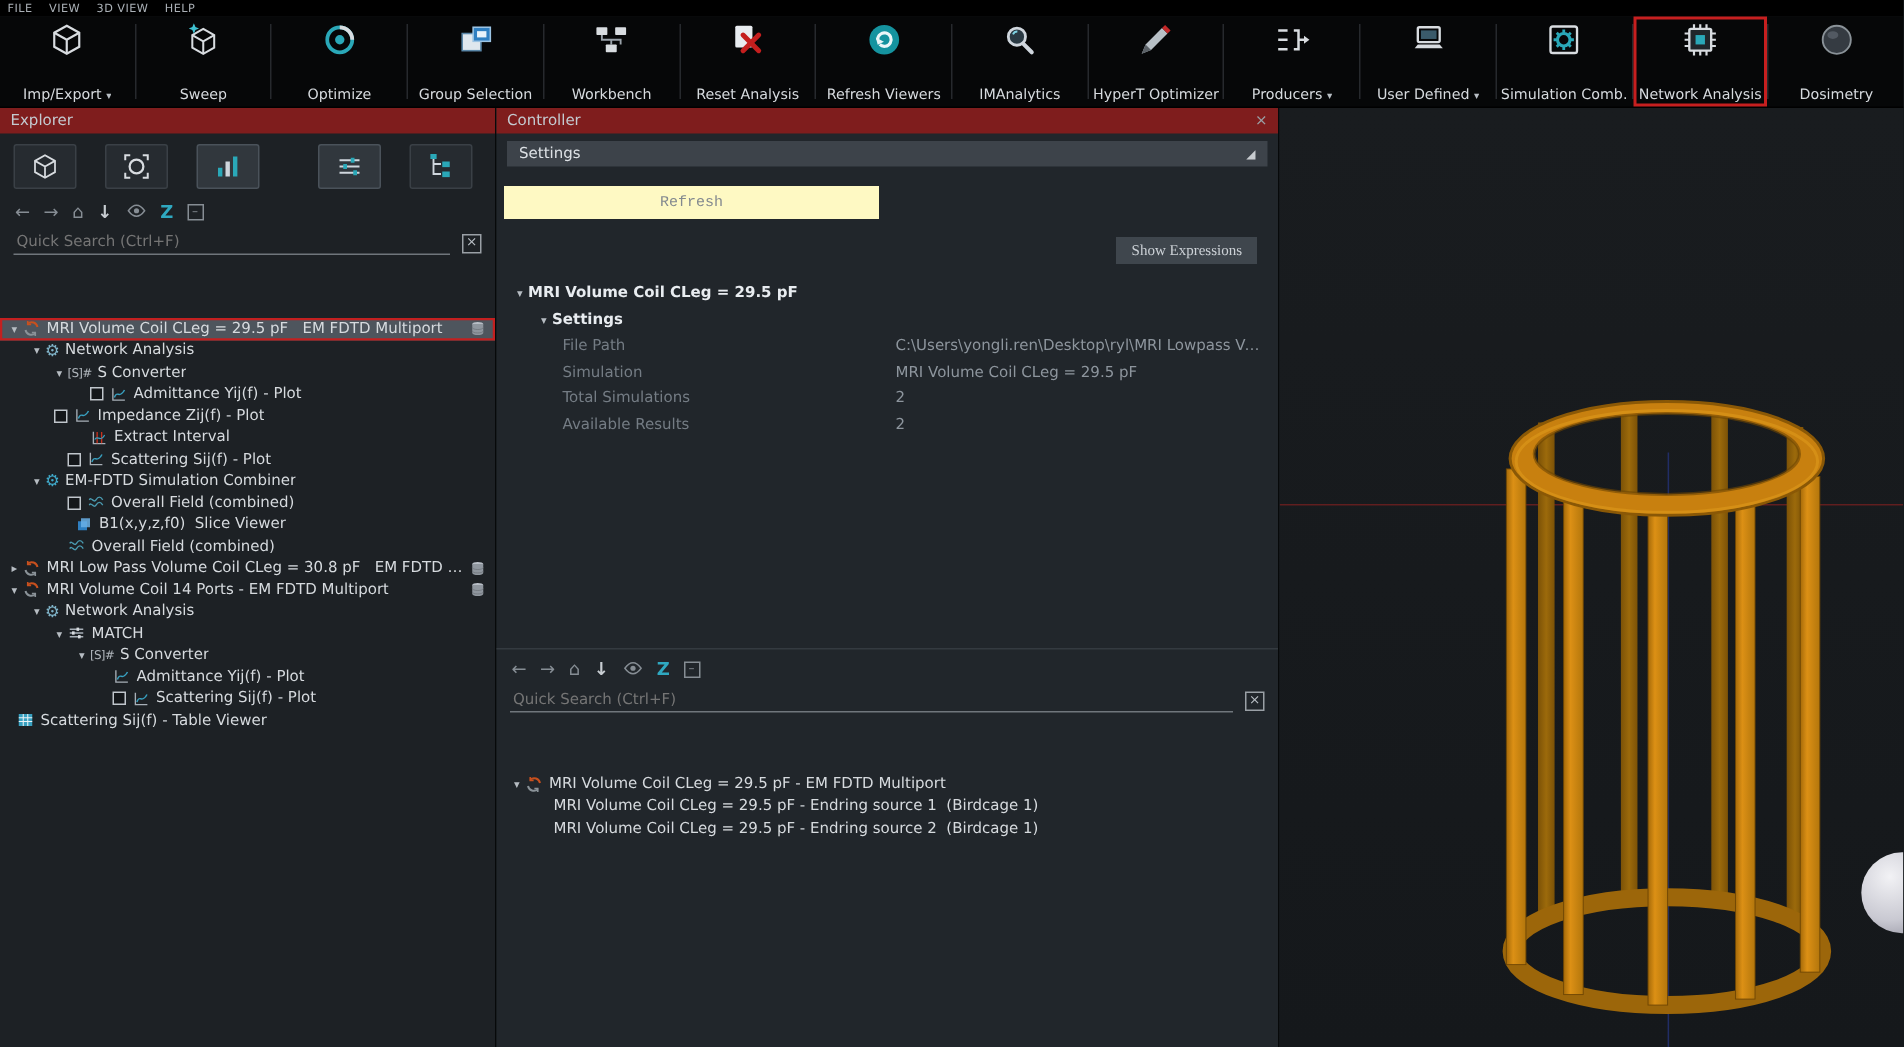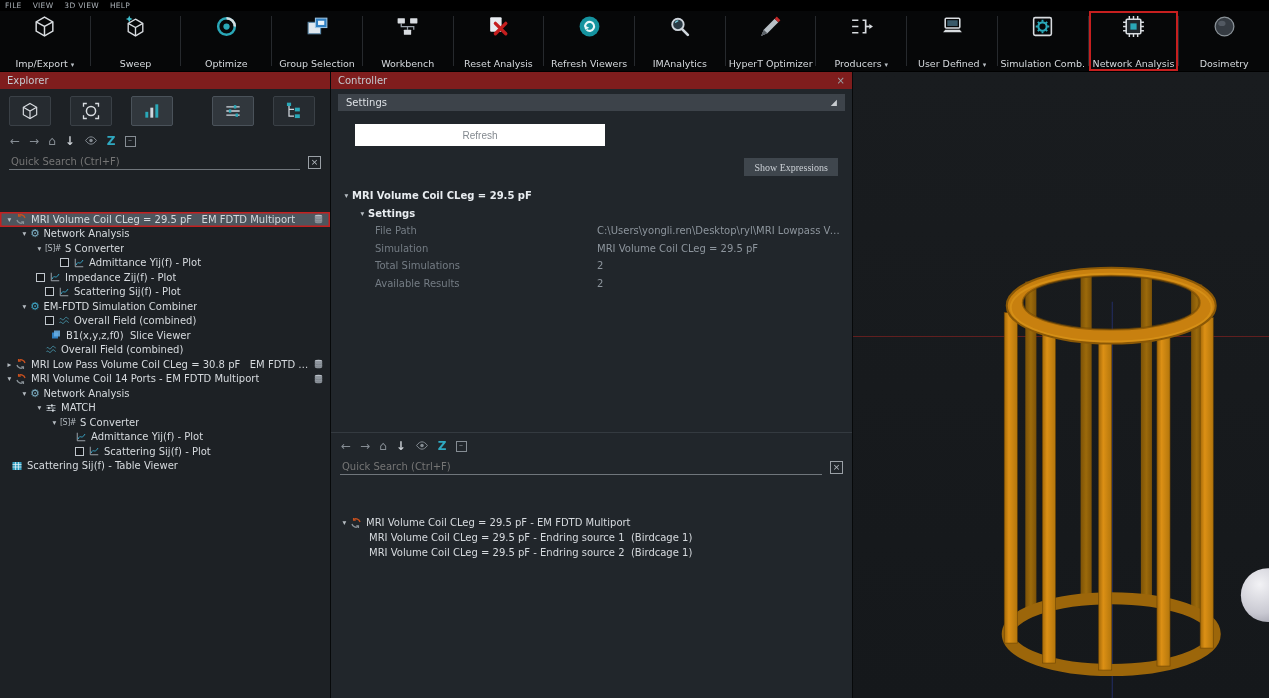--- a/index.html
+++ b/index.html
@@ -53,21 +53,21 @@
   [data-name="gear-icon"]{font-size:11px;color:#7fb3c8;line-height:1}
   [data-name="combiner-icon"]{font-size:11px;color:#3fa8c8;line-height:1}
   .tlb{color:#d6dade;overflow:hidden;text-overflow:ellipsis;white-space:pre}
   .dbw{margin-left:auto;display:inline-flex}
   .dbw svg{width:11px;height:12px}
 
   
   .controller{width:522px;flex:none;background:#21262b;border-right:1px solid #07090a;display:flex;flex-direction:column}
   .settings-bar{margin:5px 7px 0;height:17px;background:#3d434a;display:flex;align-items:center;justify-content:space-between;padding:0 8px;font-size:10px;color:#dde1e5;flex:none}
   .corner{font-size:8px;color:#c8ccd0}
-  .refresh-btn{margin:13px 0 0 24px;width:250px;height:22px;background:#ffffff;color:#83898f;font-size:10px;border:none;font-family:Liberation Sans, sans-serif;flex:none}
+  .refresh-btn{margin:13px 0 0 5px;width:250px;height:22px;background:#fef9c3;color:#83898f;font-size:10px;border:none;font-family:Liberation Mono, monospace;flex:none}
   .showexpr-row{display:flex;justify-content:flex-end;margin:12px 14px 0 0;flex:none}
   .showexpr-btn{height:18px;background:#3f464d;color:#ccd1d6;font-size:10px;border:none;padding:0 10px;font-family:Liberation Serif, serif}
   .cprops{margin:10px 0 0 10px;font-size:10px;flex:none}
   .crow{display:flex;align-items:center;height:18px}
   .crow.b .tlb{font-weight:bold;color:#e8ecf0}
   .crow.ind{padding-left:16px}
   .prow{display:flex;height:17.5px;align-items:center;padding-left:34px}
   .plb{width:222px;flex:none;color:#747c84}
   .pvl{color:#8d959d;white-space:nowrap;overflow:hidden;text-overflow:ellipsis;padding-right:10px}
   .lowerpane{margin-top:140px;border-top:1px solid #343a40;padding-top:2px;flex:none}
@@ -504,20 +504,31 @@
     <span class="tw" data-name="expand-spacer"></span>
     <span class="cb" data-name="checkbox"></span>
     <span class="tiw" data-name="plot-icon">
               <svg class="tisvg" aria-hidden="true">
                 <use href="#plot-icon"></use>
               </svg>
             </span>
     <span class="tlb" data-name="tree-item-label">Impedance Zij(f) - Plot</span>
 
   </div>
+          <div class="trow" data-name="tree-item" style="padding-left:49px">
+    <span class="tw" data-name="expand-spacer"></span>
+
+    <span class="tiw" data-name="extract-icon">
+              <svg class="tisvg" aria-hidden="true">
+                <use href="#extract-icon"></use>
+              </svg>
+            </span>
+    <span class="tlb" data-name="tree-item-label">Extract Interval</span>
+
+  </div>
           <div class="trow" data-name="tree-item" style="padding-left:34px">
     <span class="tw" data-name="expand-spacer"></span>
     <span class="cb" data-name="checkbox"></span>
     <span class="tiw" data-name="plot-icon">
               <svg class="tisvg" aria-hidden="true">
                 <use href="#plot-icon"></use>
               </svg>
             </span>
     <span class="tlb" data-name="tree-item-label">Scattering Sij(f) - Plot</span>
 

